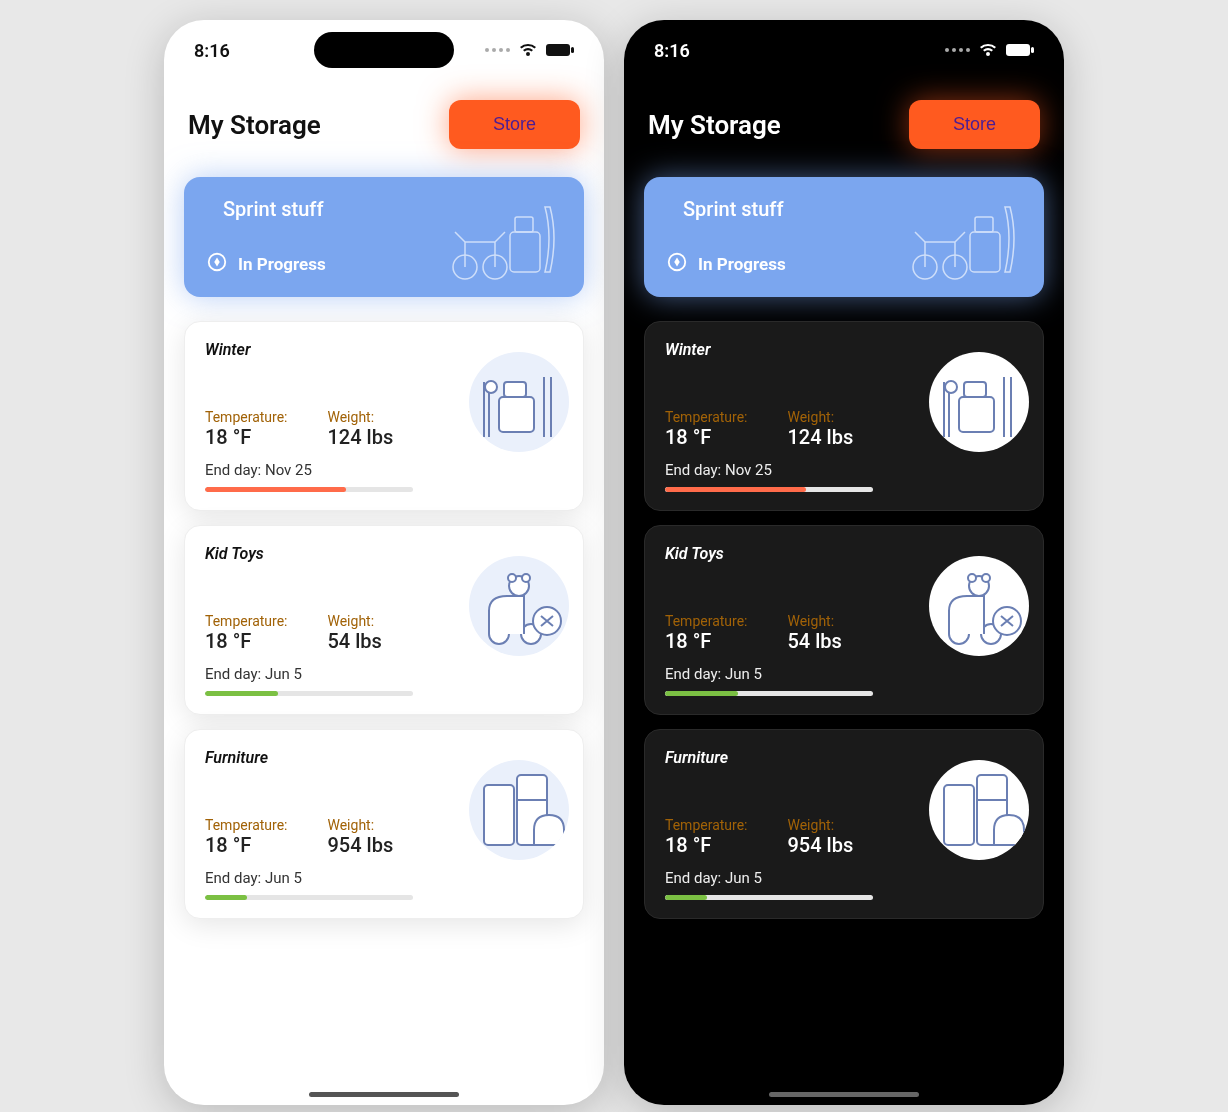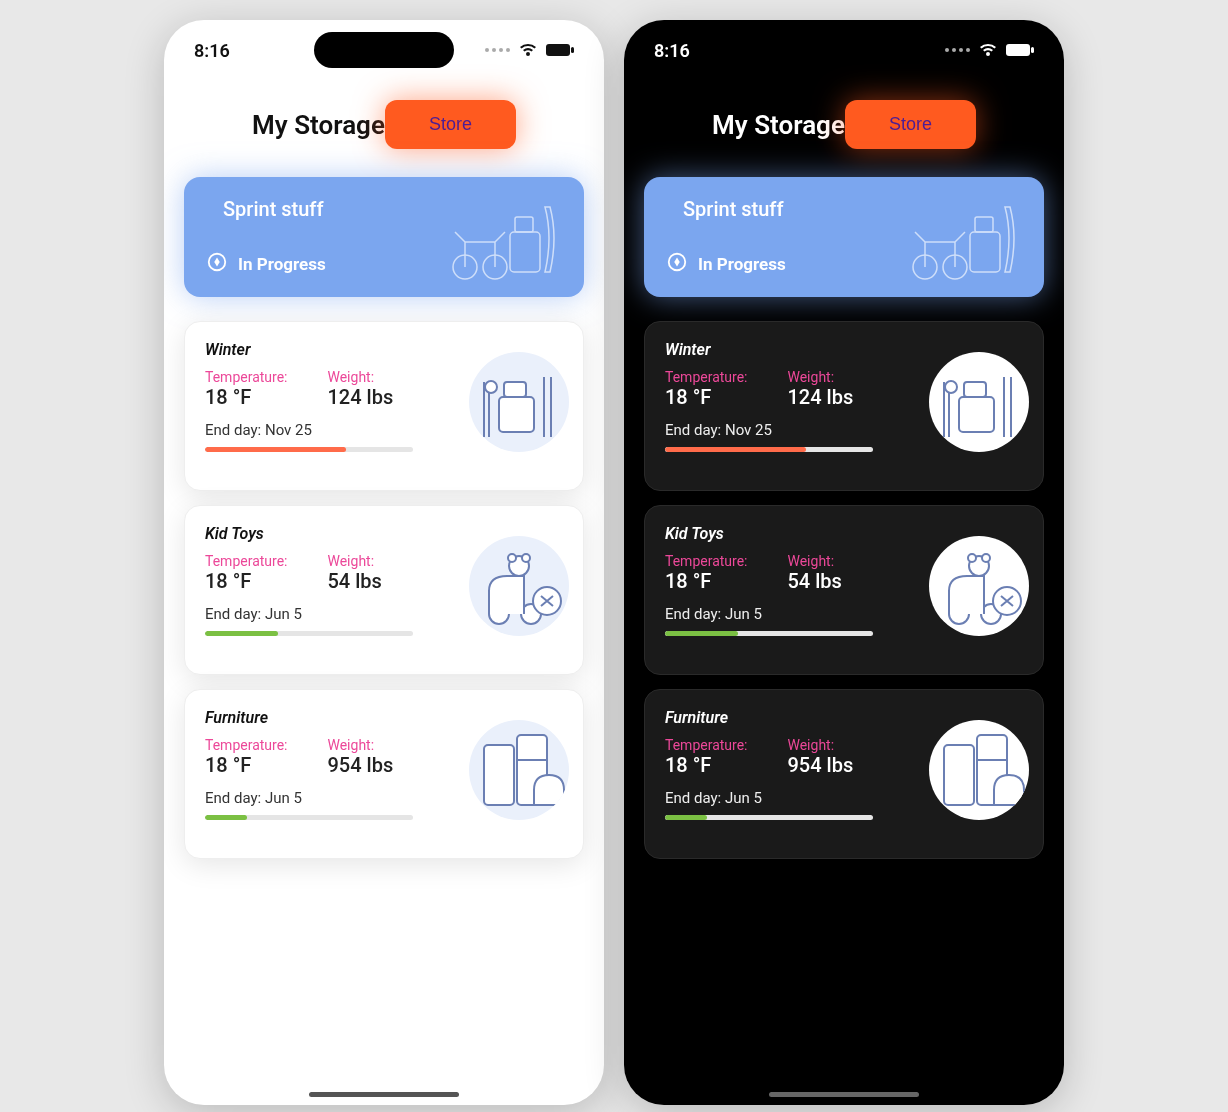--- a/index.html
+++ b/index.html
@@ -47,21 +47,21 @@
   }
   .status-right { display: flex; align-items: center; gap: 8px; }
   .sig-dots { display: flex; gap: 3px; }
   .sig-dots span { width: 4px; height: 4px; border-radius: 50%; background: #aaa; }
   .wifi svg, .batt svg { display: block; }
 
   
   .header {
     display: flex;
     align-items: center;
-    justify-content: center;
+    justify-content: space-between;
     padding: 20px 24px 10px;
   }
   .header h1 { font-size: 26px; font-weight: 600; }
   .store-btn {
     background: #ff5a1f;
     color: #4c1d95;
     border: none;
     padding: 14px 44px;
     border-radius: 12px;
     font-size: 18px;
@@ -107,21 +107,21 @@
     background: #fff;
     border: 1px solid #eee;
     box-shadow: 0 6px 28px rgba(0,0,0,0.10);
   }
   .phone.dark .card {
     background: #1a1a1a;
     border: 1px solid #2a2a2a;
   }
   .card h2 { font-size: 16px; font-weight: 600; margin-bottom: 10px; font-style: italic; }
   .fields { display: flex; gap: 40px; margin-bottom: 12px; }
-  .field .label { font-size: 14px; color: #ec4899; }
+  .field .label { font-size: 14px; color: #a16207; margin-top: 40px; }
   .field .value { font-size: 20px; font-weight: 500; }
   .phone.light .field .value { color: #222; }
   .phone.dark  .field .value { color: #fff; }
   .end-day { font-size: 15px; margin-bottom: 8px; }
   .phone.light .end-day { color: #333; }
   .phone.dark  .end-day { color: #eee; }
   .progress {
     height: 5px;
     border-radius: 4px;
     width: 58%;

